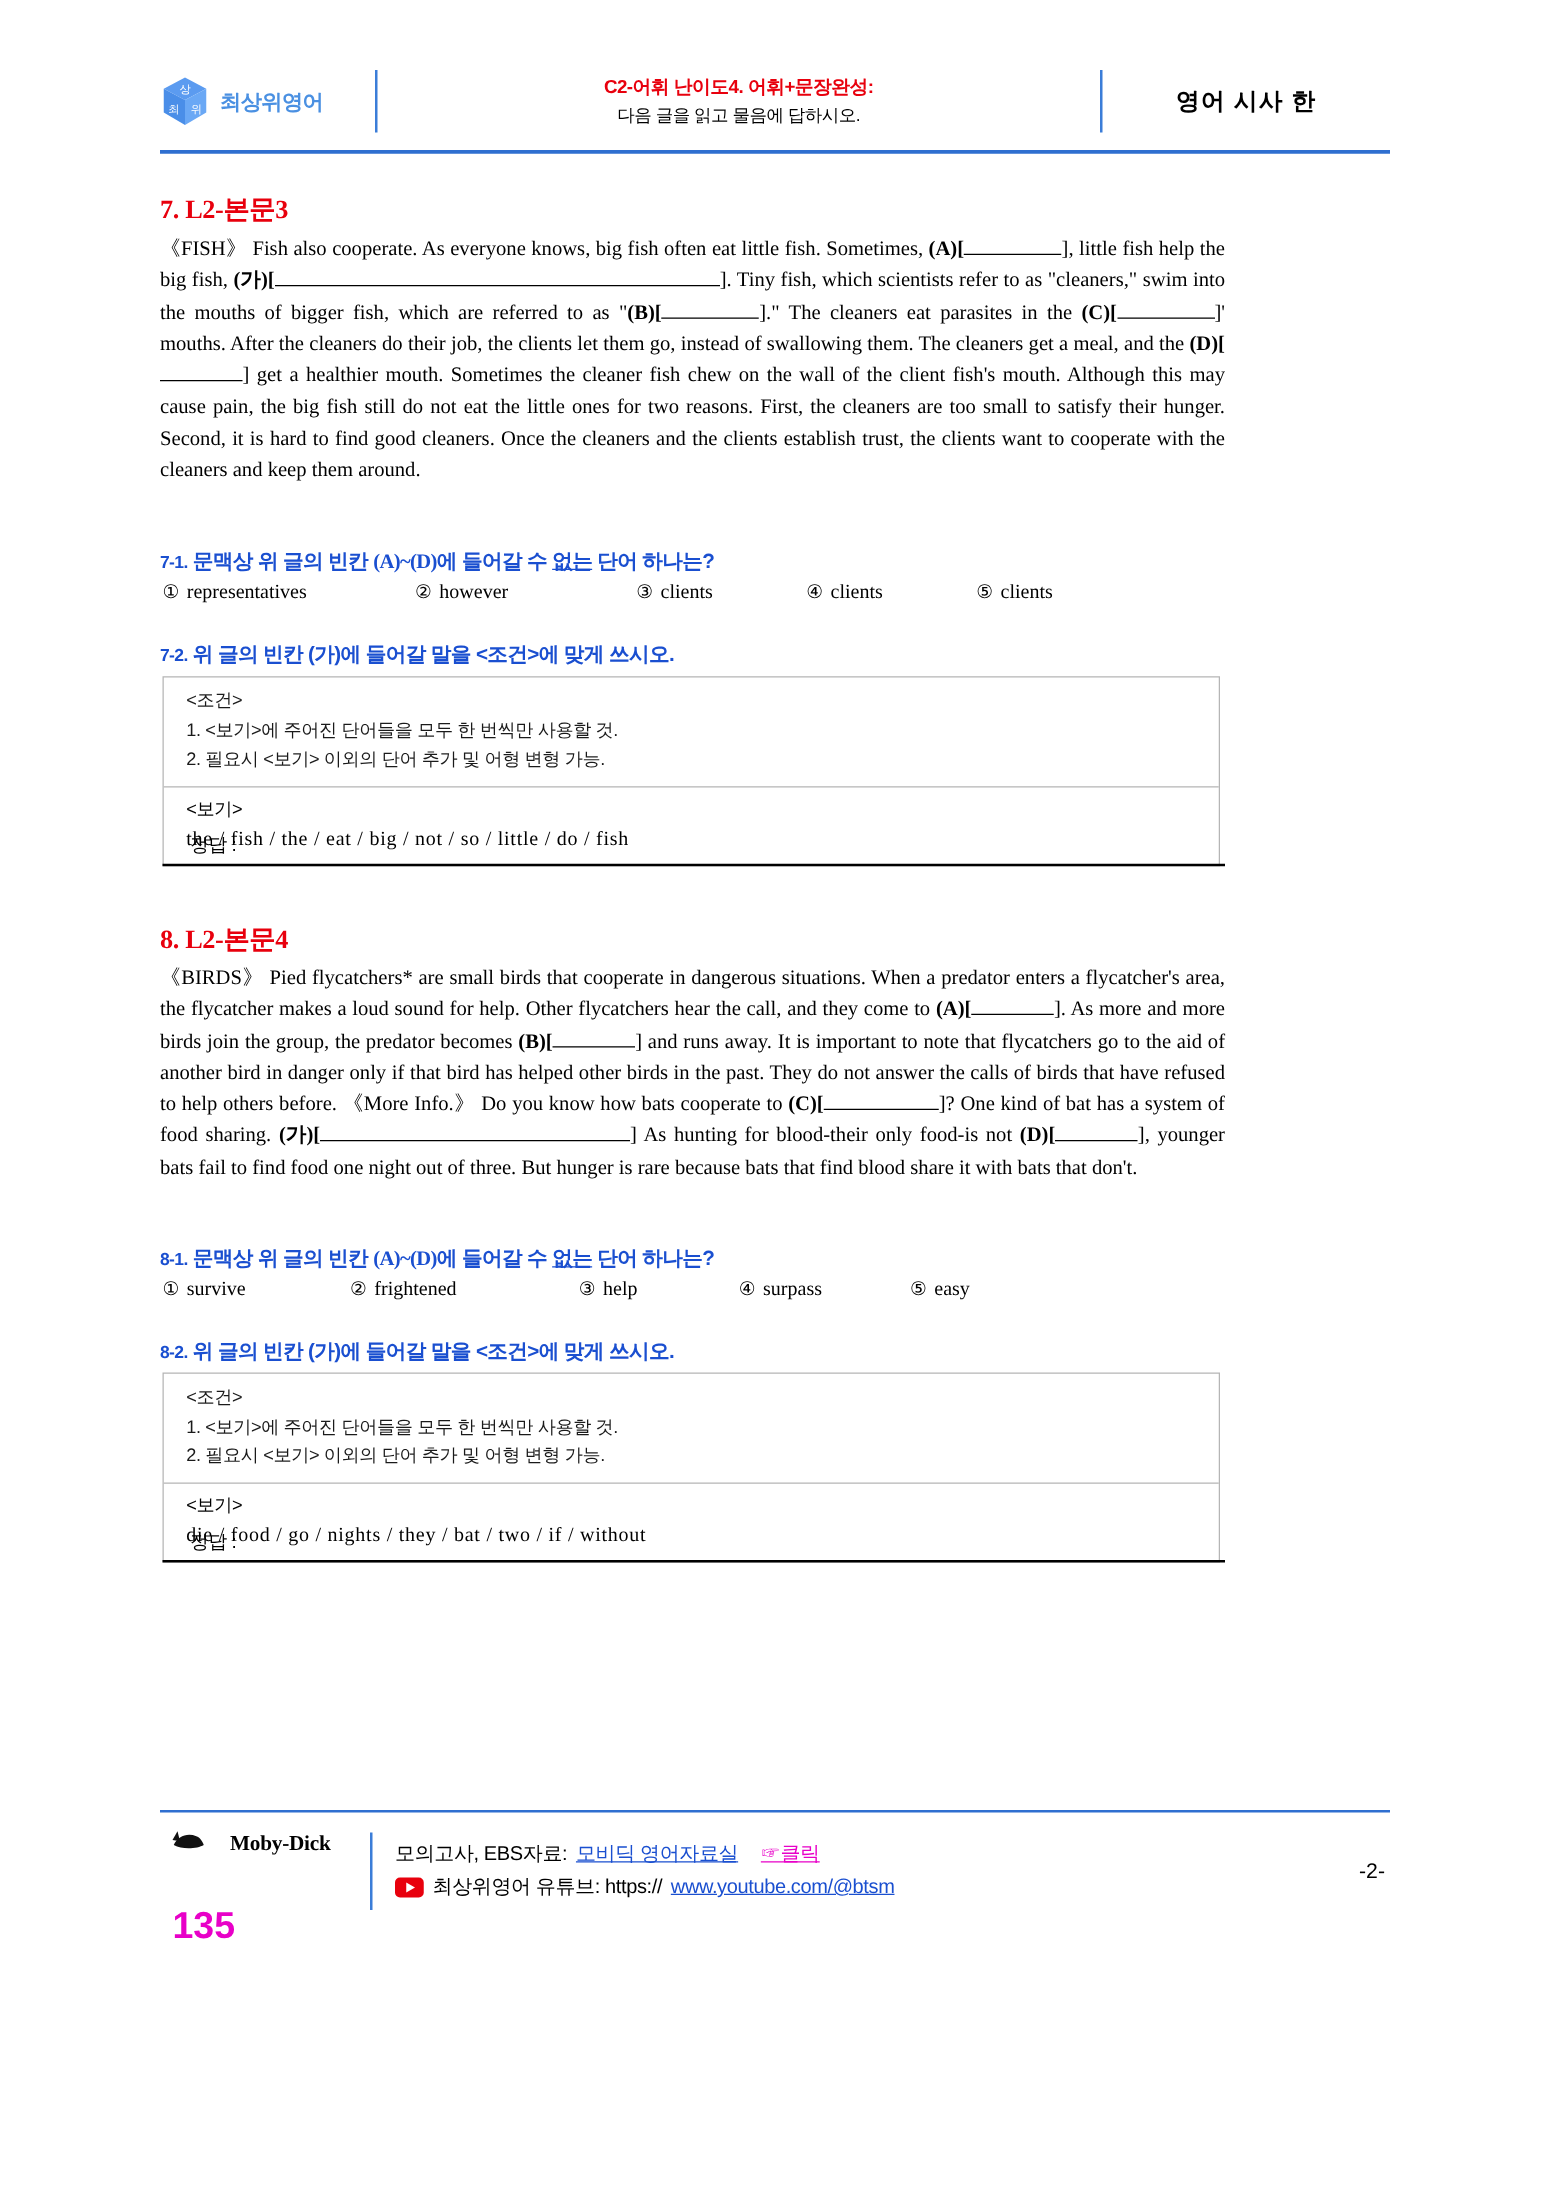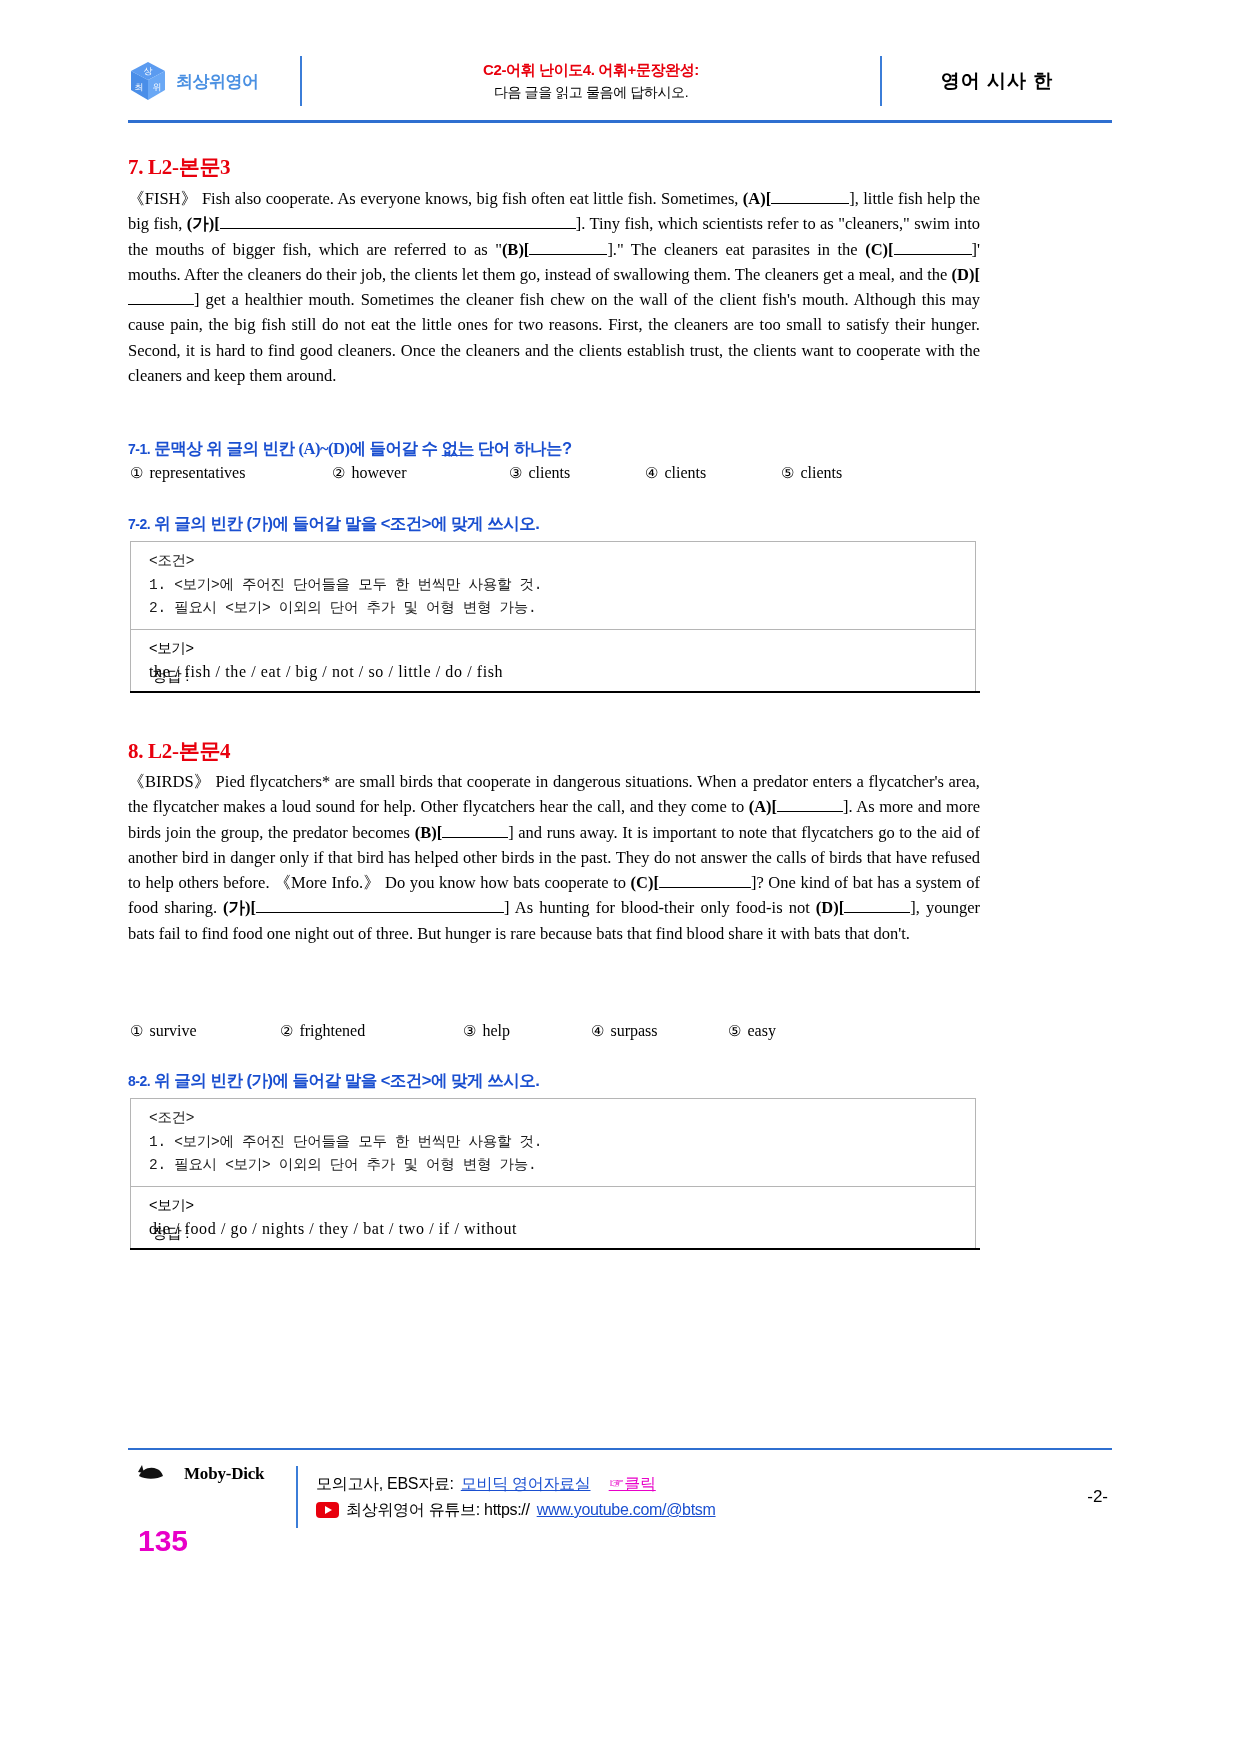--- a/index.html
+++ b/index.html
@@ -167,21 +167,21 @@
     left: 130px;
     width: 846px;
     border: 1px solid #b5b5b5;
     box-sizing: border-box;
     background: #fff;
   }
   .cond-inner {
     padding: 8px 0 8px 18px;
   }
   .cond-line {
-    font-family: Liberation Mono, monospace;
+    font-family: Liberation Sans, sans-serif;
     font-size: 14.5px;
     line-height: 23.5px;
     color: #1a1a1a;
     letter-spacing: -0.3px;
   }
   .cond-sep {
     border-top: 1px solid #b5b5b5;
   }
   .bogi-inner {
     padding: 7px 0 8px 18px;
@@ -400,20 +400,24 @@
     <div class="answer-label">정답 :</div>
     <div class="answer-rule"></div>
   </div>
 
   <div class="section-title" style="left:128px; top:737px;">8. L2-본문4</div>
 
   <div class="passage" style="top:769px;">
     <span>《BIRDS》 Pied flycatchers* are small birds that cooperate in dangerous situations. When a predator enters a flycatcher's area, the flycatcher makes a loud sound for help. Other flycatchers hear the call, and they come to </span><b>(A)[</b><span class="blank bk-s"></span><span>]. As more and more birds join the group, the predator becomes </span><b>(B)[</b><span class="blank bk-s"></span><span>] and runs away. It is important to note that flycatchers go to the aid of another bird in danger only if that bird has helped other birds in the past. They do not answer the calls of birds that have refused to help others before. 《More Info.》 Do you know how bats cooperate to </span><b>(C)[</b><span class="blank bk-l"></span><span>]? One kind of bat has a system of food sharing. </span><b>(가)[</b><span class="blank bk-ga2"></span><span>] As hunting for blood-their only food-is not </span><b>(D)[</b><span class="blank bk-s"></span><span>], younger bats fail to find food one night out of three. But hunger is rare because bats that find blood share it with bats that don't.</span>
   </div>
 
+  <div class="q-head" style="top:996px;">
+    <span class="q-num">8-1.</span>
+    <span>문맥상 위 글의 빈칸 </span><span class="ser">(A)~(D)</span><span>에 들어갈 수 </span><span class="ul">없는</span><span> 단어 하나는?</span>
+  </div>
 
   <div class="choices" style="top:1022px;">
     <div class="choice" style="width:150px;">
       <span class="cnum">①</span>
       <span>survive</span>
     </div>
     <div class="choice" style="width:183px;">
       <span class="cnum">②</span>
       <span>frightened</span>
     </div>

